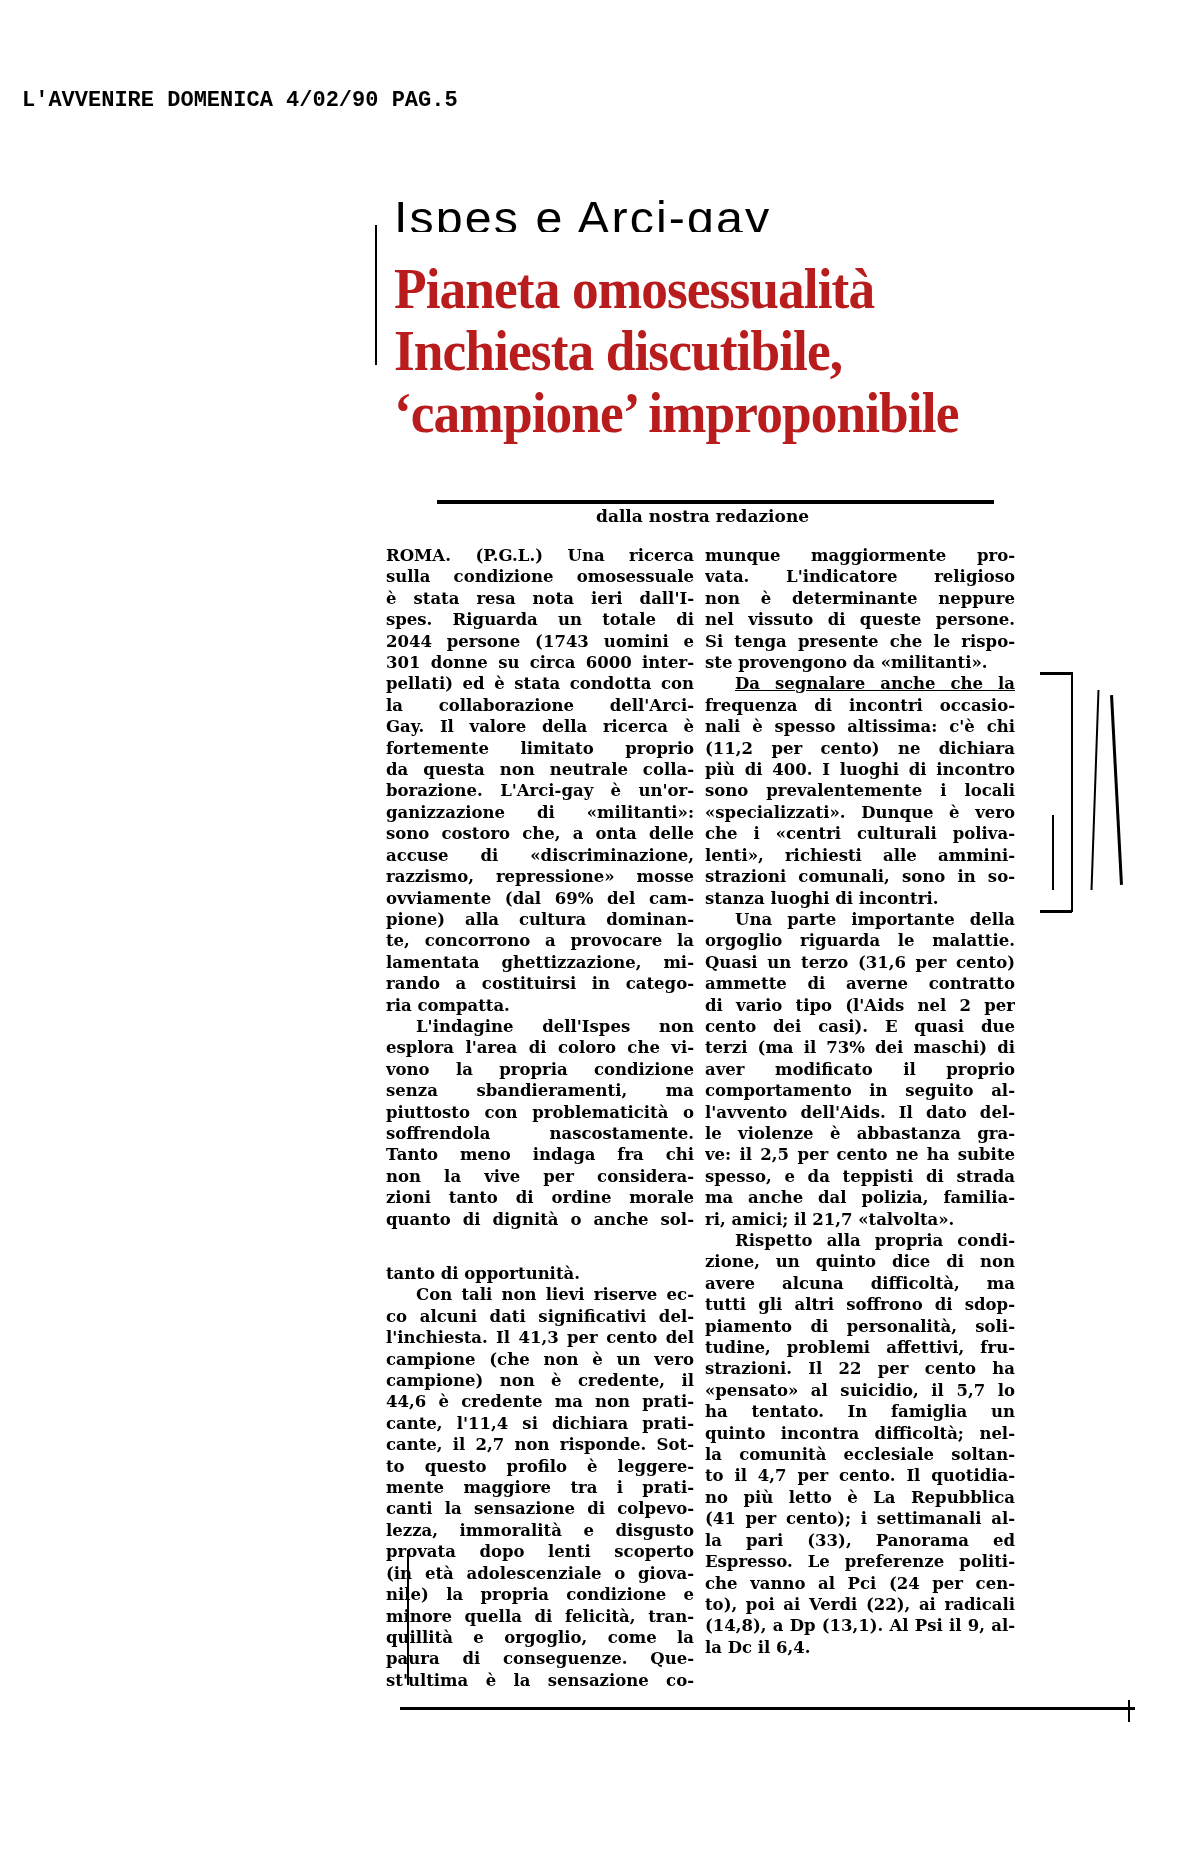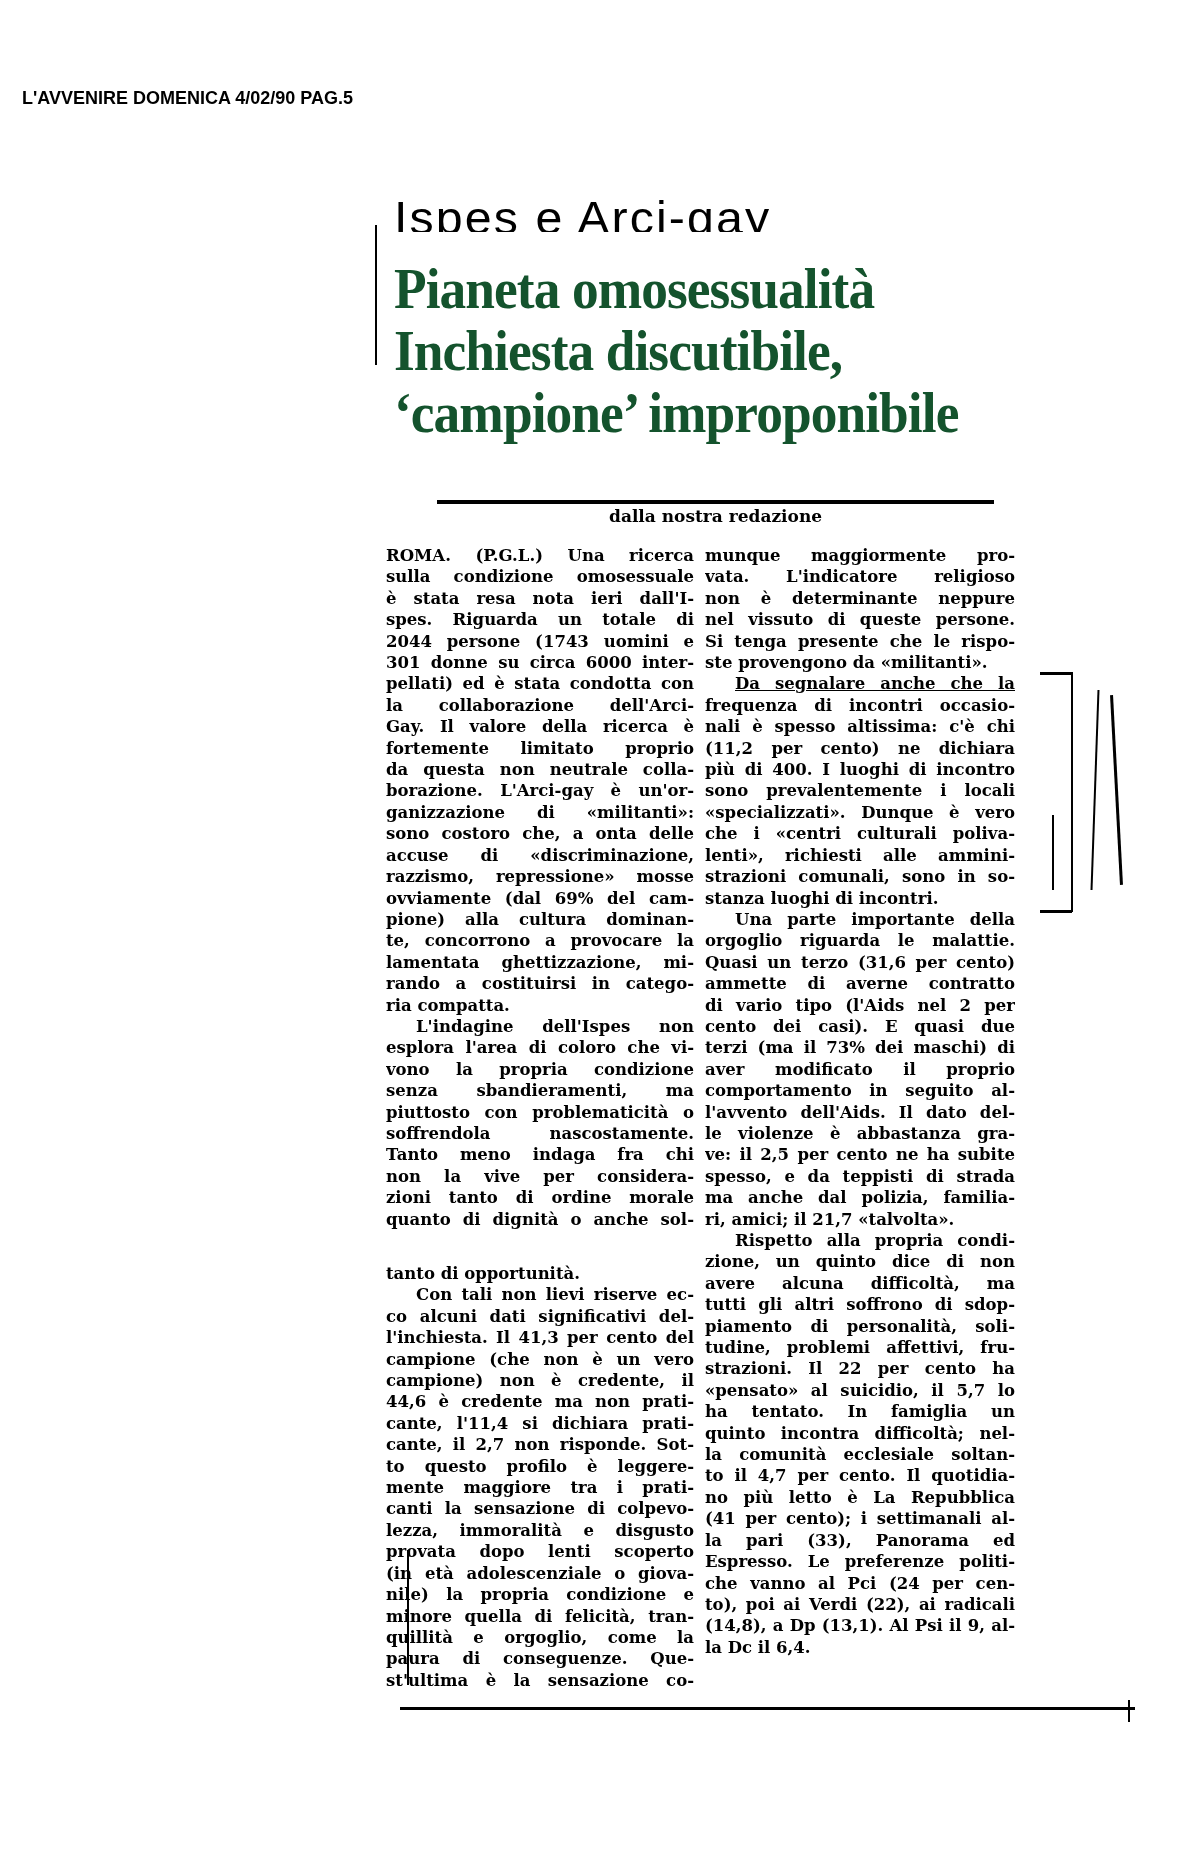--- a/index.html
+++ b/index.html
@@ -1,32 +1,32 @@
 <!DOCTYPE html>
 <html><head>
 <meta charset="utf-8">
 <style>
   html, body { margin:0; padding:0; background:#ffffff; }
   body { width:1193px; height:1863px; position:relative; overflow:hidden; color:#000; }
   .page-header {
     position:absolute; left:22px; top:88px;
-    font-family:Liberation Sans, sans-serif; font-weight:bold; font-size:18px; letter-spacing:0px;
+    font-family:Liberation Mono, monospace; font-weight:bold; font-size:22px; letter-spacing:0px;
   }
   .kicker {
     position:absolute; left:394px; top:198px;
     font-family:"Liberation Sans", sans-serif; font-size:46px; line-height:40px; height:34px; overflow:hidden;
     letter-spacing:2px; transform:scaleX(1.05); transform-origin:left;
   }
   .kicker-bar { position:absolute; left:375px; top:225px; width:2px; height:140px; background:#000; }
-  .headline { position:absolute; left:394px; top:258px; font-family:"Liberation Serif", serif; font-weight:bold; color:#14532d; }
+  .headline { position:absolute; left:394px; top:258px; font-family:"Liberation Serif", serif; font-weight:bold; color:#b91c1c; }
   .headline div { font-size:58px; line-height:62px; letter-spacing:-1px; transform:scaleX(0.92); transform-origin:left; white-space:nowrap; }
   .rule-top { position:absolute; left:437px; top:500px; width:557px; height:4px; background:#000; }
   .byline {
     position:absolute; left:596px; top:506px;
-    font-family:"DejaVu Serif", serif; font-weight:bold; font-size:17px;margin-left:13px;
+    font-family:"DejaVu Serif", serif; font-weight:bold; font-size:17px;
   }
   .col { position:absolute; font-family:"DejaVu Serif", serif; font-weight:bold; font-size:16.5px; line-height:21.4px; text-align:justify; }
   .col .line { display:block; white-space:nowrap; text-align-last:justify; overflow:hidden; }
   .col-left { left:386px; top:545px; width:308px; }
   .col-right { left:705px; top:545px; width:310px; }
   .rule-bottom { position:absolute; left:400px; top:1707px; width:735px; height:3px; background:#000; }
   .mark { position:absolute; background:#000; }
 </style>
 </head>
 <body>

